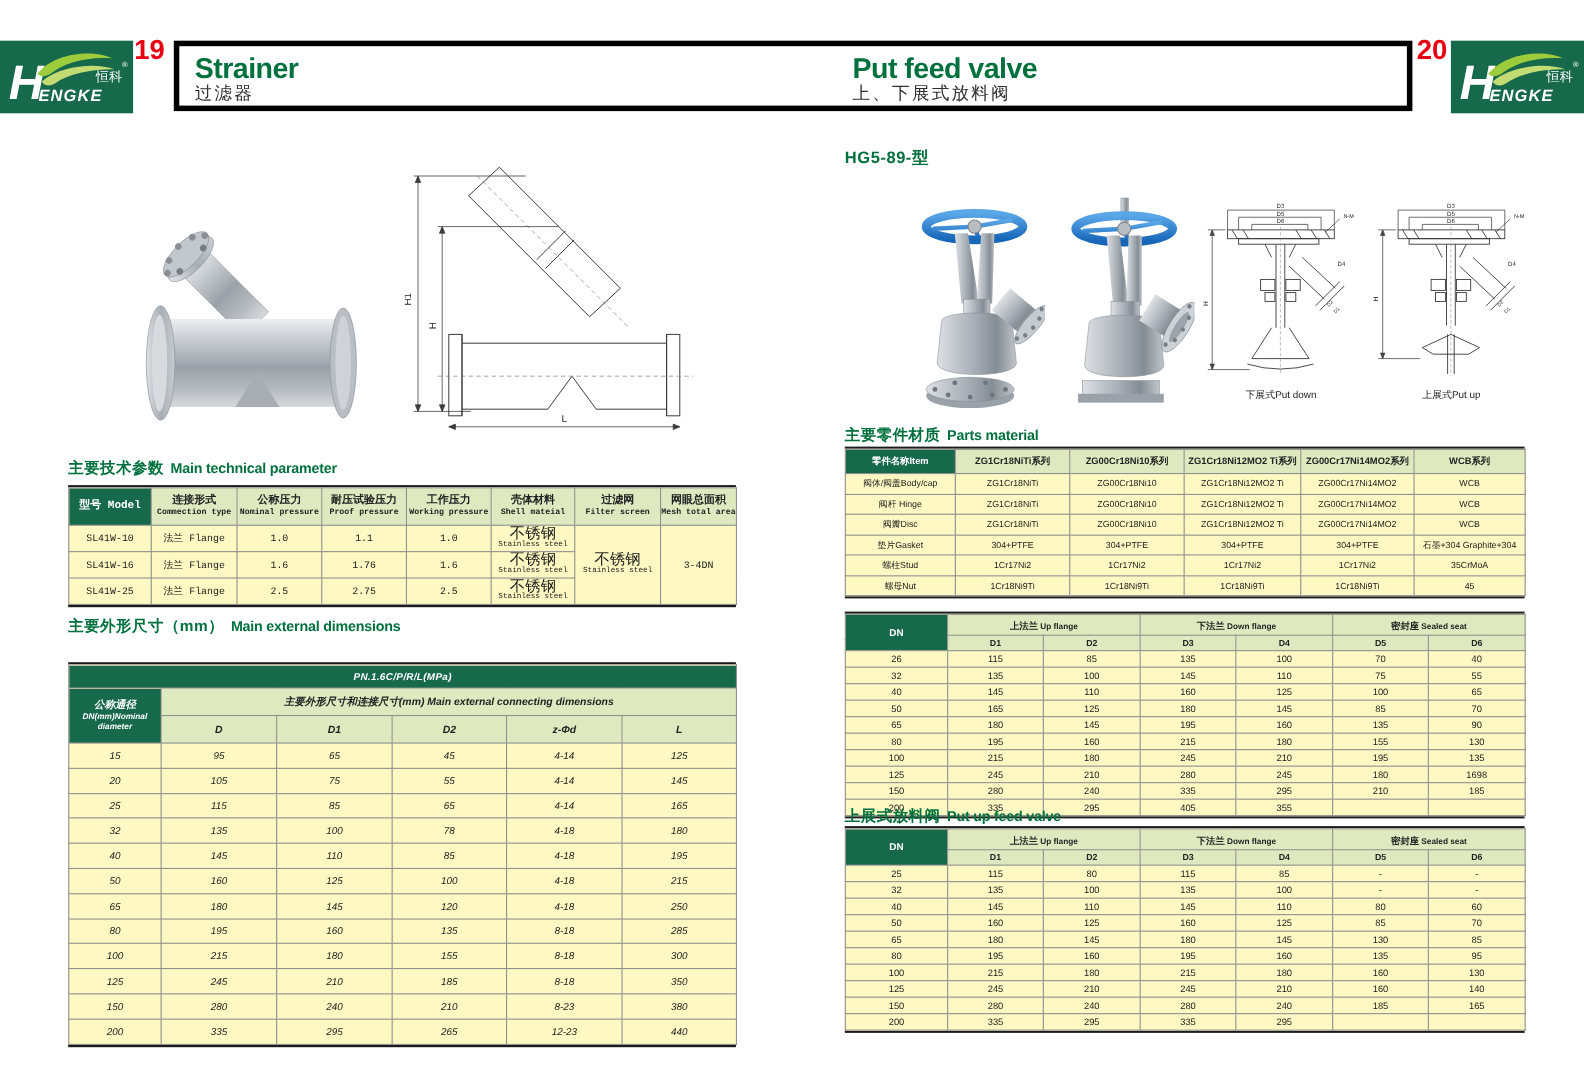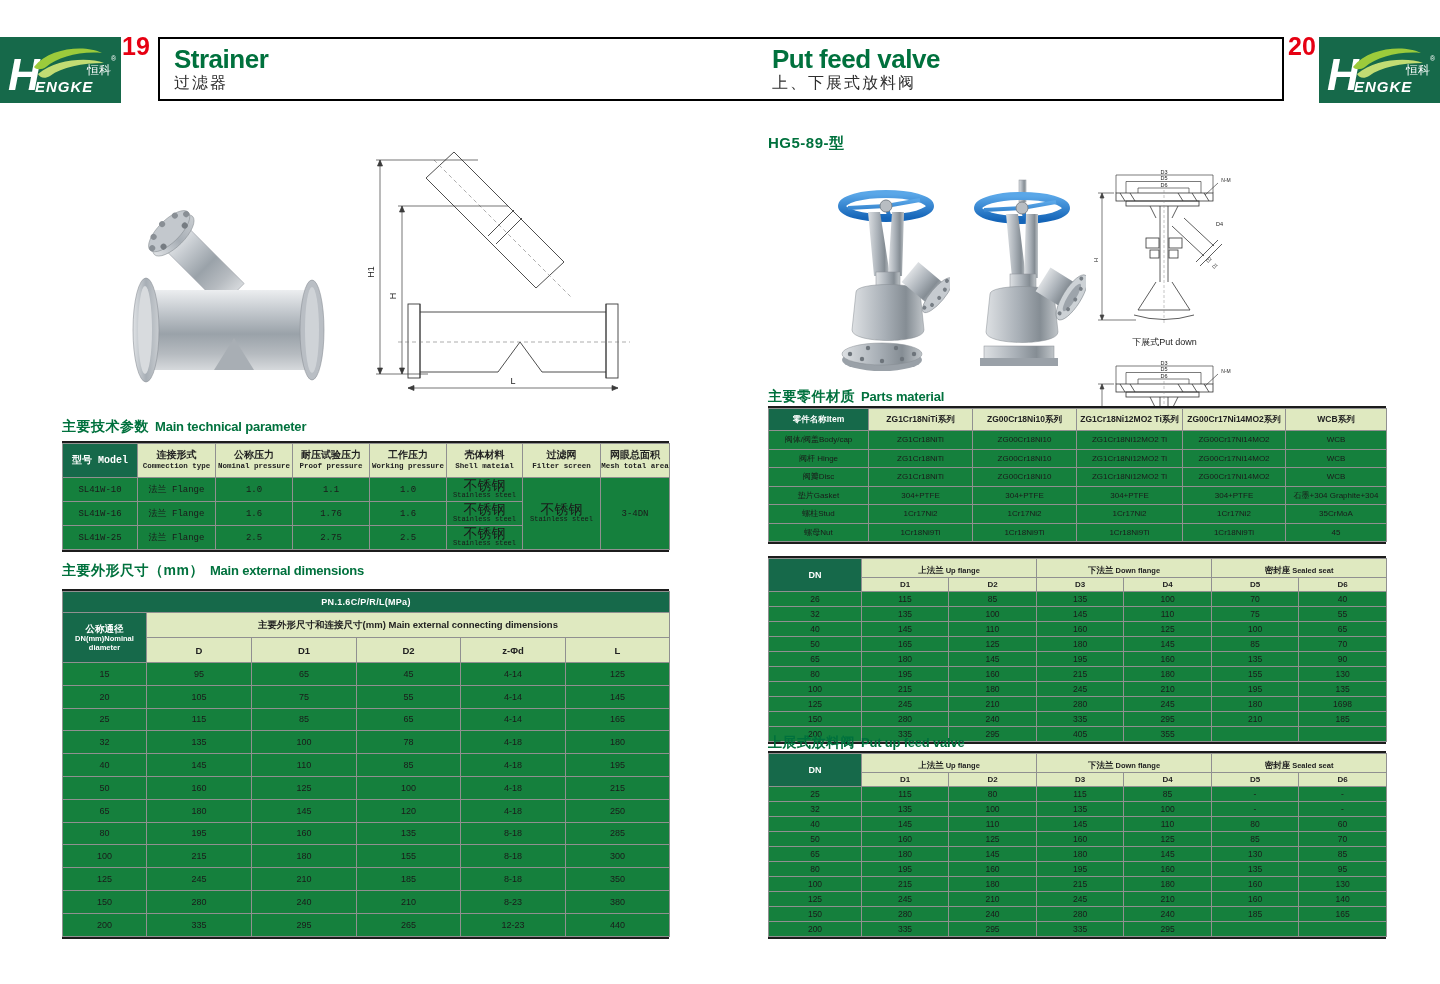--- a/index.html
+++ b/index.html
@@ -5,48 +5,48 @@
   html,body{margin:0;padding:0;background:#fff;}
   .sheet{position:relative;width:1440px;height:984px;background:#fff;overflow:hidden;
          font-family:"Liberation Sans",sans-serif;color:#1a1a1a;}
   
   .logo-box{position:absolute;top:37px;width:121px;height:66px;background:#16694a;}
   .logo-box.lft{left:0;}
   .logo-box.rgt{left:1319px;}
   .pagenum{position:absolute;top:33px;font-size:25px;font-weight:bold;color:#e60012;line-height:26px;}
   .pn-left{left:122px;}
   .pn-right{left:1288px;}
-  .title-box{position:absolute;left:158px;top:37px;width:1126px;height:64px;background:#fff;border:2px solid #000000;box-sizing:border-box;}
+  .title-box{position:absolute;left:158px;top:37px;width:1126px;height:64px;background:#fff;border:5px solid #000000;box-sizing:border-box;}
   .ht{position:absolute;top:6px;white-space:nowrap;}
   .ht-left{left:14px;}
   .ht-right{left:612px;}
   .ht-en{font-size:26px;line-height:28px;font-weight:bold;color:#00713d;letter-spacing:-0.5px;}
   .ht-zh{font-size:16px;line-height:20px;color:#2f2f2f;letter-spacing:2px;}
   
   .sec-title{position:absolute;white-space:nowrap;color:#00713d;font-weight:bold;}
   .sec-title .zh{font-size:14px;letter-spacing:0.5px;}
   .sec-title .en{font-size:13px;margin-left:6px;letter-spacing:-0.2px;}
   .model-code{position:absolute;left:768px;top:134px;font-size:15px;font-weight:bold;color:#00713d;letter-spacing:0.5px;}
   
   .tblwrap{position:absolute;border-top:2px solid #1c1c1c;border-bottom:2px solid #1c1c1c;}
-  table.tbl{border-collapse:collapse;table-layout:fixed;background:#15803d;}
+  table.tbl{border-collapse:collapse;table-layout:fixed;background:#fef9c3;}
   table.tbl th,table.tbl td{border:1px solid #909090;text-align:center;vertical-align:middle;padding:0;overflow:hidden;}
   .th-green{background:#16694a;color:#fff;font-weight:bold;}
   .th-light{background:#dfe9c0;color:#222;}
   
   .t1wrap{left:62px;top:441px;width:607px;font-family:Liberation Mono, monospace;}
   .t1{width:607px;}
   .t1 thead th{height:33px;}
   .t1 .h-zh{display:block;font-size:10px;line-height:12px;font-weight:bold;}
   .t1 .h-en{display:block;font-size:7.5px;line-height:9px;font-weight:bold;}
   .t1 tbody td{height:23px;font-size:9px;margin-top:48px;}
   .t1 .zh-s{display:block;font-size:14px;line-height:10px;}
   .t1 .en-s{display:block;font-size:7px;line-height:8px;}
   
-  .t2wrap{left:62px;top:589px;width:607px;}
+  .t2wrap{left:62px;top:602px;width:607px;font-style:italic;}
   .t2{width:607px;}
   .t2 .band{height:20px;font-size:9px;letter-spacing:0.3px;}
   .t2 .dnh span{display:block;}
   .t2 .dnh .l1{font-size:9.5px;line-height:11px;font-weight:bold;}
   .t2 .dnh .l2,.t2 .dnh .l3{font-size:7.5px;line-height:9px;font-weight:bold;}
   .t2 .grp{height:24px;font-size:9.5px;font-weight:bold;}
   .t2 .colh{height:24px;font-size:9.5px;font-weight:bold;}
   .t2 tbody td{height:21.8px;font-size:9px;}
   
   .ptwrap{left:768px;top:406px;width:618px;}
@@ -60,21 +60,21 @@
   .rt .dn-th{font-size:9px;}
   .rt .grp-th{height:14px;}
   .rt .g-zh{font-size:8.5px;font-weight:bold;}
   .rt .g-en{font-size:7.5px;font-weight:bold;margin-left:2px;}
   .rt .colh{height:13px;font-size:8px;font-weight:bold;}
   .rt tbody td{height:14px;font-size:8.5px;}
   
   .strainer-photo{position:absolute;left:112px;top:192px;}
   .strainer-drawing{position:absolute;left:368px;top:146px;}
   .valve-photos{position:absolute;left:828px;top:178px;display:flex;gap:14px;}
-  .valve-drawings{position:absolute;left:1092px;top:168px;display:flex;gap:10px;flex-direction:column;}
+  .valve-drawings{position:absolute;left:1092px;top:184px;display:flex;gap:10px;}
   .valve-drawings figure{margin:0;text-align:center;}
   .valve-drawings figcaption{font-size:9px;color:#222;margin-top:2px;}
   .dwg-text{font-family:"Liberation Sans",sans-serif;}
 </style>
 </head>
 <body>
 
 <div class="sheet">
 
   <div class="logo-box lft">

